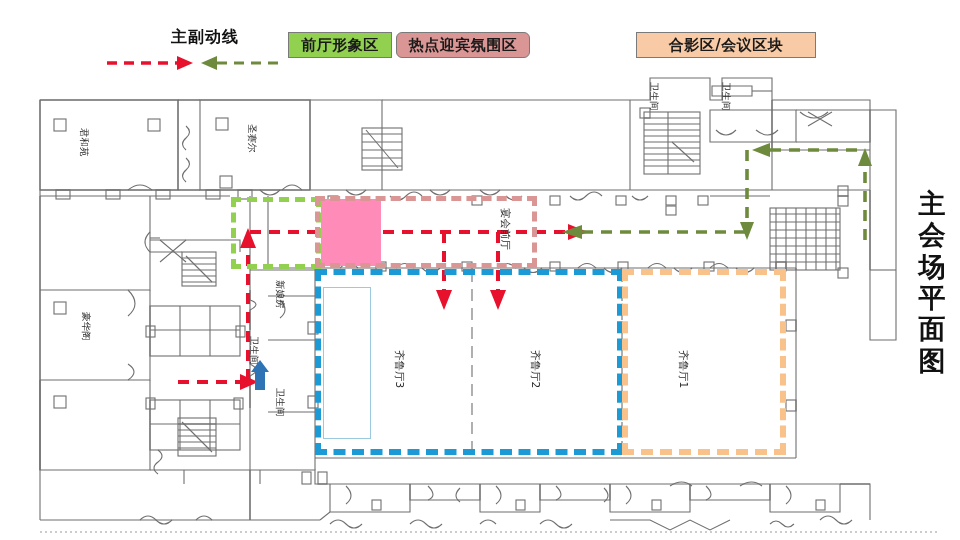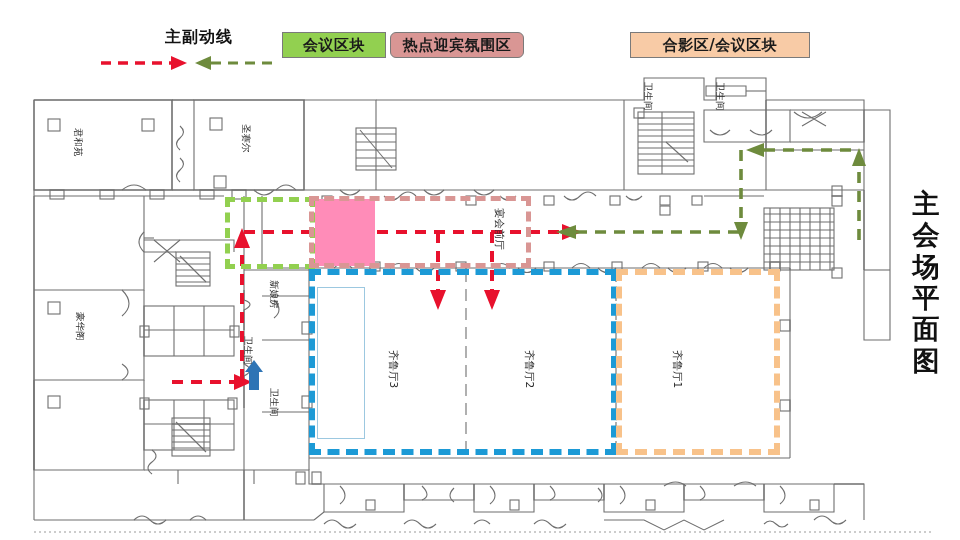--- a/index.html
+++ b/index.html
@@ -1,21 +1,21 @@
 <!DOCTYPE html>
 <html><head>
 <meta charset="utf-8">
 <style>
   html,body{margin:0;padding:0;}
   body{
     width:960px;height:540px;background:#ffffff;
     font-family:"DejaVu Sans","Liberation Sans",sans-serif;
     overflow:hidden;position:relative;
   }
-  #stage{position:absolute;left:4px;top:0;width:862px;height:540px;}
+  #stage{position:absolute;left:10px;top:0;width:862px;height:540px;}
 
   
   .legend-flow{position:absolute;left:95px;top:28px;width:200px;text-align:center;}
   .legend-flow-label{
     font-size:16px;font-weight:bold;color:#111;letter-spacing:1px;line-height:1.1;
   }
   .legend-flow-arrows{position:relative;height:22px;margin-top:6px;}
 
   .chip{
     position:absolute;top:32px;height:26px;
@@ -93,21 +93,21 @@
         </g>
         <g>
           <polygon points="112,4 96,11 112,18" fill="#6E8B3D"></polygon>
           <line x1="112" y1="11" x2="178" y2="11" stroke="#6E8B3D" stroke-width="3.2" stroke-dasharray="10,7" stroke-linecap="butt"></line>
         </g>
       </svg>
     </div>
   </div>
 
   <div class="chip" id="chip0">
-    <span>会议区块</span>
+    <span>前厅形象区</span>
   </div>
   <div class="chip" id="chip1">
     <span>热点迎宾氛围区</span>
   </div>
   <div class="chip" id="chip3">
     <span>合影区/会议区块</span>
   </div>
 
   <div class="vtitle">
     <span>主</span>

